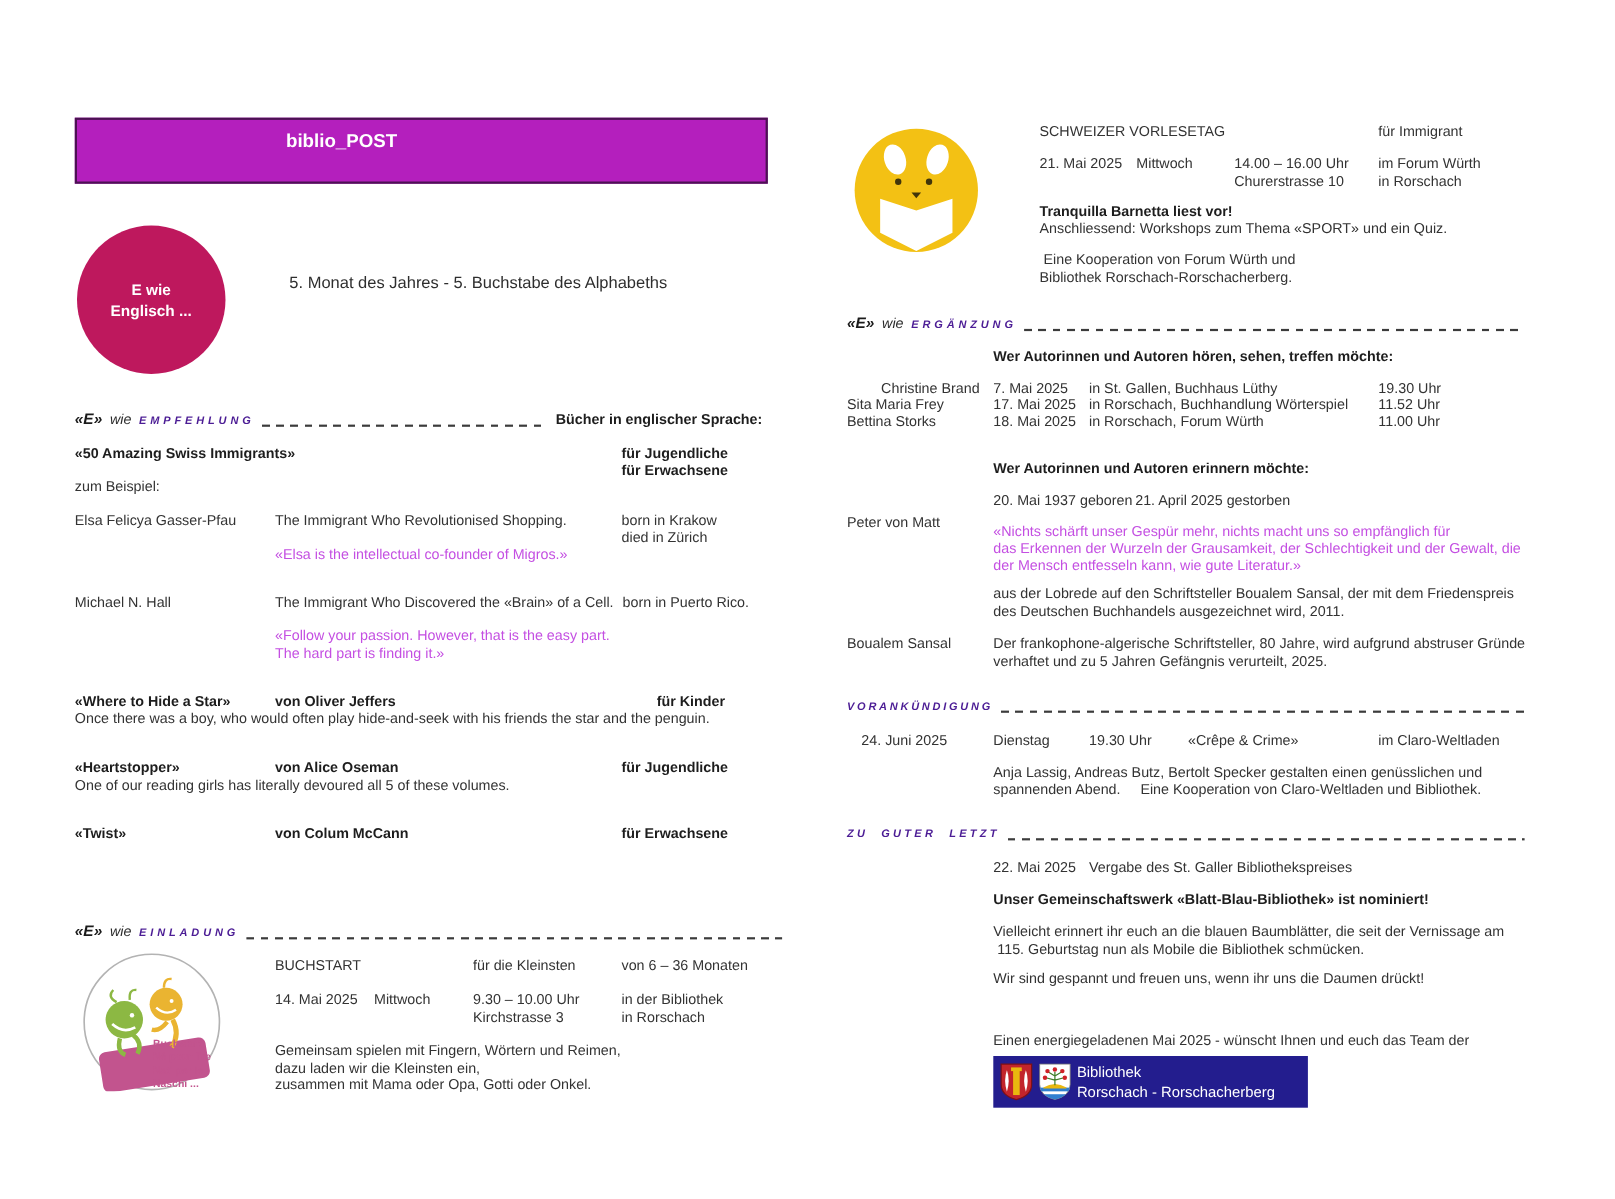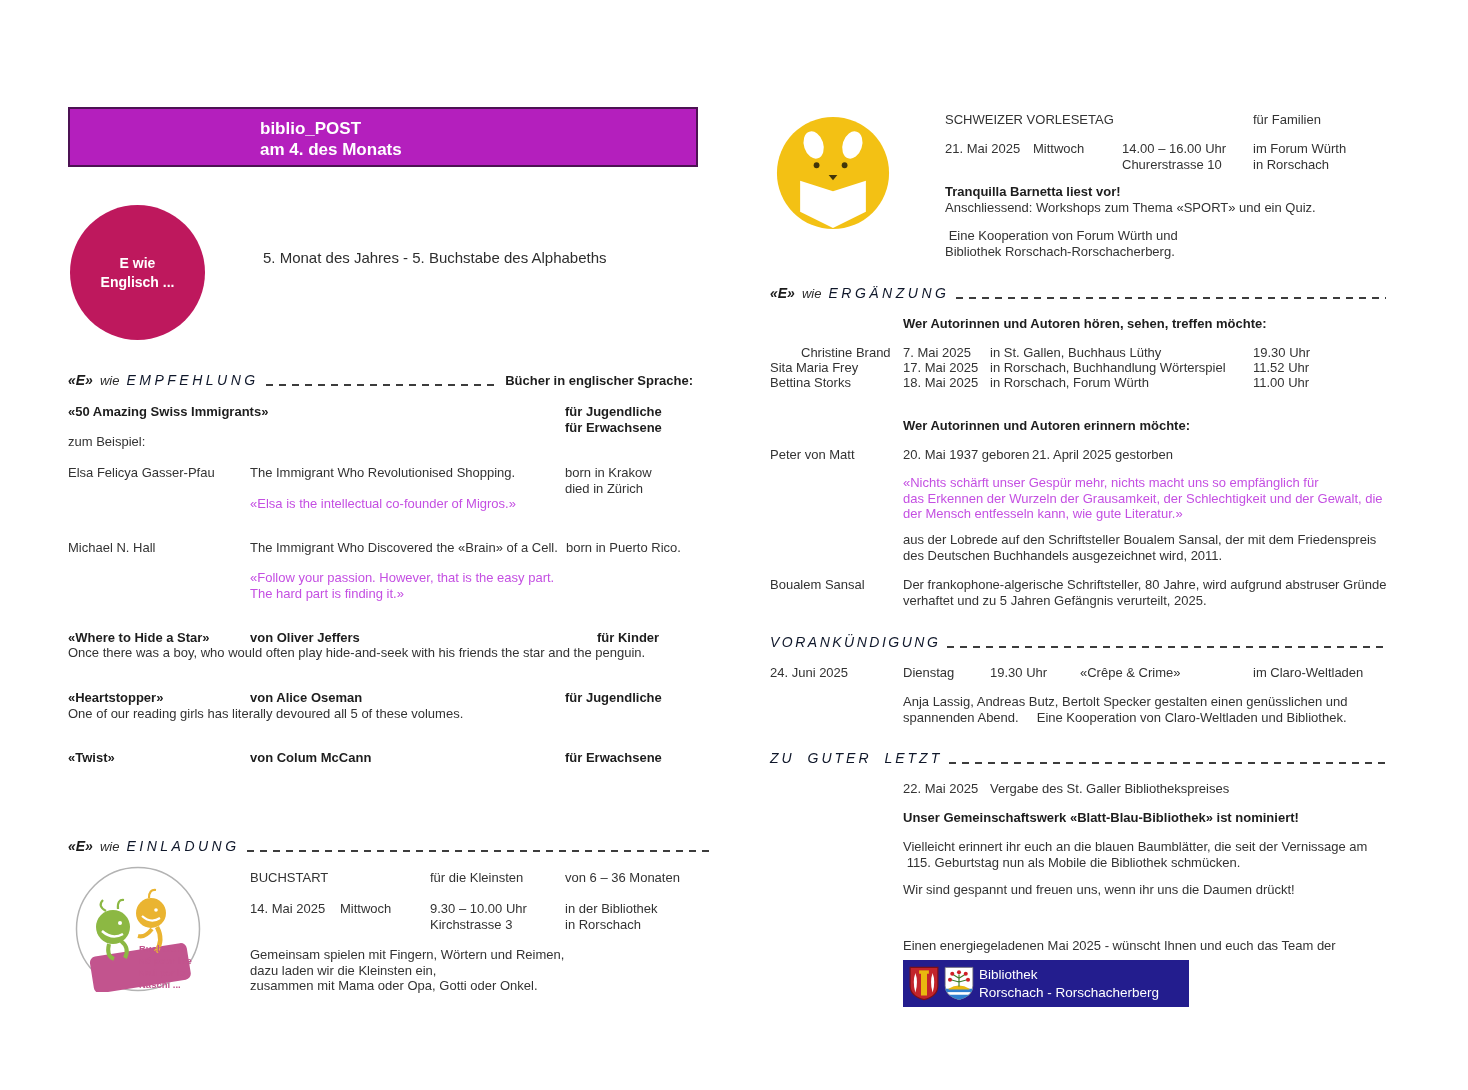--- a/index.html
+++ b/index.html
@@ -13,36 +13,35 @@
   
   .masthead{left:68px;top:107px;width:630px;height:60px;background:#b41fbd;border:2px solid #4c1253;
             color:#fff;font-weight:bold;font-size:17px;line-height:21px;padding:9px 0 0 190px;box-sizing:border-box;}
   .badge{left:70px;top:205px;width:135px;height:135px;border-radius:50%;background:#be185d;color:#fff;
          font-weight:bold;font-size:14px;line-height:19px;display:flex;align-items:center;justify-content:center;text-align:center;}
   .tagline{left:263px;top:250px;font-size:15px;color:#2e2e2e;}
   
   .sec{display:flex;align-items:baseline;gap:7px;}
   .sec .e{font-weight:bold;font-style:italic;font-size:14px;color:#1b1b1b;}
   .sec .wie{font-style:italic;font-size:13px;color:#2b2b2b;}
-  .sec .word{font-weight:normal;font-style:italic;font-size:14px;letter-spacing:3.5px;color:#0f172a;}
+  .sec .word{font-weight:bold;font-style:italic;font-size:10px;letter-spacing:3.5px;color:#4c1d95;}
   .dashes{flex:1;height:2px;align-self:flex-end;margin-bottom:3px;
           background:repeating-linear-gradient(90deg,#3c3c3c 0 7px,transparent 7px 13px);}
   .banner{left:903px;top:960px;width:286px;height:47px;background:#231d8e;display:flex;align-items:center;
           padding:0 6px;box-sizing:border-box;gap:5px;}
   .banner .txt{color:#fff;font-size:13.5px;line-height:18px;}
   svg text{font-family:"Liberation Sans","DejaVu Sans",sans-serif;}
 </style>
 </head>
 <body>
 
 <div class="page">
 
   <div class="abs masthead">
     <div>biblio_POST</div>
-    <div>am 4. des Monats</div>
   </div>
 
   <div class="abs badge">
     <div class="pre">E wie
 Englisch ...</div>
   </div>
 
   <div class="abs tagline">5. Monat des Jahres - 5. Buchstabe des Alphabeths</div>
 
   <div class="abs sec" style="left:68px;top:373px;width:625px;">
@@ -151,21 +150,21 @@
     <ellipse cx="40" cy="31" rx="10" ry="14.5" fill="#ffffff" transform="rotate(-18 40 31)"></ellipse>
     <ellipse cx="80" cy="31" rx="10" ry="14.5" fill="#ffffff" transform="rotate(18 80 31)"></ellipse>
     <circle cx="43" cy="52" r="3" fill="#41350a"></circle>
     <circle cx="72" cy="52" r="3" fill="#41350a"></circle>
     <polygon points="55.5,62 64.5,62 60,67.5" fill="#41350a"></polygon>
     <path d="M26,68 L60,79 L94,68 L94,100 L60,117 L26,100 Z" fill="#ffffff"></path>
   </svg>
 
   <div class="abs" style="left:945px;top:112px;width:475px;">
     <span class="cell" style="left:0;">SCHWEIZER VORLESETAG</span>
-    <span class="cell" style="left:308px;">für Familien</span>
+    <span class="cell" style="left:308px;">für Immigrant</span>
   </div>
   <div class="abs" style="left:945px;top:141px;width:475px;">
     <span class="cell" style="left:0;">21. Mai 2025</span>
     <span class="cell" style="left:88px;">Mittwoch</span>
     <span class="cell pre" style="left:177px;">14.00 – 16.00 Uhr
 Churerstrasse 10</span>
     <span class="cell pre" style="left:308px;">im Forum Würth
 in Rorschach</span>
   </div>
   <div class="abs b" style="left:945px;top:184px;">Tranquilla Barnetta liest vor!</div>
@@ -197,21 +196,21 @@
   <div class="abs" style="left:770px;top:375px;width:640px;">
     <span class="cell" style="left:0;">Bettina Storks</span>
     <span class="cell" style="left:133px;">18. Mai 2025</span>
     <span class="cell" style="left:220px;">in Rorschach, Forum Würth</span>
     <span class="cell" style="left:483px;">11.00 Uhr</span>
   </div>
 
   <div class="abs b" style="left:903px;top:418px;">Wer Autorinnen und Autoren erinnern möchte:</div>
 
   <div class="abs" style="left:770px;top:447px;width:640px;">
-    <span class="cell" style="left:0;">Peter von Matt</span>
+    <span class="cell" style="left:0;margin-top:20px;">Peter von Matt</span>
     <span class="cell" style="left:133px;">20. Mai 1937 geboren</span>
     <span class="cell" style="left:262px;">21. April 2025 gestorben</span>
   </div>
   <div class="abs violet pre" style="left:903px;top:475px;">«Nichts schärft unser Gespür mehr, nichts macht uns so empfänglich für
 das Erkennen der Wurzeln der Grausamkeit, der Schlechtigkeit und der Gewalt, die
 der Mensch entfesseln kann, wie gute Literatur.»</div>
   <div class="abs pre" style="left:903px;top:532px;">aus der Lobrede auf den Schriftsteller Boualem Sansal, der mit dem Friedenspreis
 des Deutschen Buchhandels ausgezeichnet wird, 2011.</div>
 
   <div class="abs" style="left:770px;top:577px;width:640px;">
@@ -219,21 +218,21 @@
     <span class="cell pre" style="left:133px;width:500px;">Der frankophone-algerische Schriftsteller, 80 Jahre, wird aufgrund abstruser Gründe
 verhaftet und zu 5 Jahren Gefängnis verurteilt, 2025.</span>
   </div>
 
   <div class="abs sec" style="left:770px;top:635px;width:616px;">
     <span class="word" style="letter-spacing:2.5px;">VORANKÜNDIGUNG</span>
     <span class="dashes"></span>
   </div>
 
   <div class="abs" style="left:770px;top:665px;width:640px;">
-    <span class="cell" style="left:0;">24. Juni 2025</span>
+    <span class="cell" style="left:13px;">24. Juni 2025</span>
     <span class="cell" style="left:133px;">Dienstag</span>
     <span class="cell" style="left:220px;">19.30 Uhr</span>
     <span class="cell" style="left:310px;">«Crêpe &amp; Crime»</span>
     <span class="cell" style="left:483px;">im Claro-Weltladen</span>
   </div>
   <div class="abs pre" style="left:903px;top:694px;">Anja Lassig, Andreas Butz, Bertolt Specker gestalten einen genüsslichen und
 spannenden Abend.     Eine Kooperation von Claro-Weltladen und Bibliothek.</div>
 
   <div class="abs sec" style="left:770px;top:751px;width:616px;">
     <span class="word" style="letter-spacing:3px;word-spacing:6px;">ZU GUTER LETZT</span>

